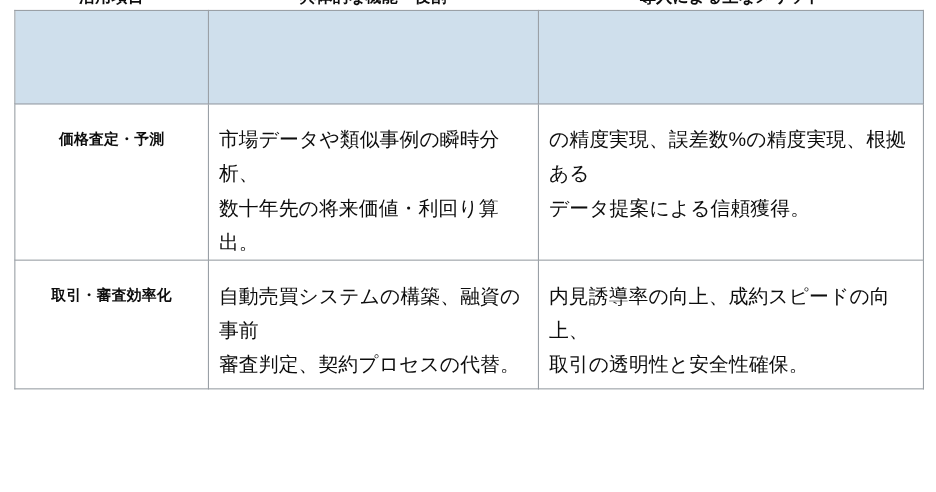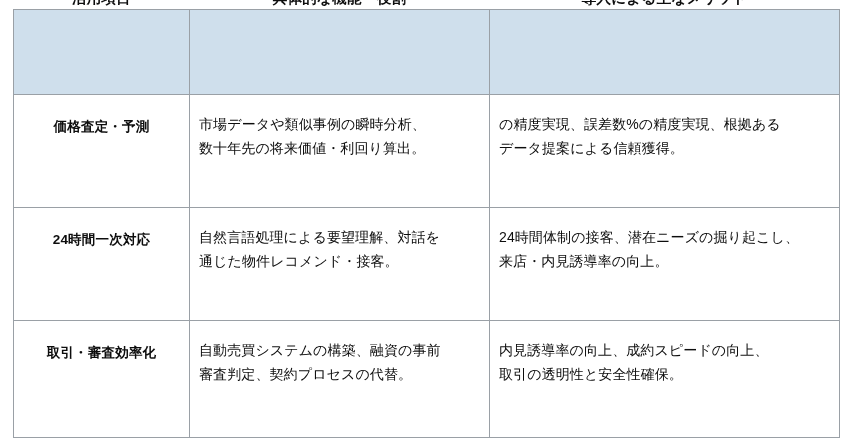--- a/index.html
+++ b/index.html
@@ -62,21 +62,21 @@
     font-size: 13.5px;
     font-weight: bold;
     letter-spacing: 0.2px;
   }
   td.rowhead .rh-inner {
     display: block;
     padding: 22px 6px 0 6px;
     line-height: 1.5;
   }
   td.cell {
-    font-size: 14px;
+    font-size: 18px;
     line-height: 1.72;
   }
   td.cell .cell-inner {
     display: block;
     padding: 17px 9px 0 9px;
     white-space: pre-line;
     letter-spacing: 0.1px;
   }
 </style>
 </head>
@@ -111,33 +111,20 @@
           <span class="cell-inner">市場データや類似事例の瞬時分析、
 数十年先の将来価値・利回り算出。</span>
         </td>
         <td class="cell">
           <span class="cell-inner">の精度実現、誤差数%の精度実現、根拠ある
 データ提案による信頼獲得。</span>
         </td>
       </tr>
       <tr>
         <td class="rowhead">
-          <span class="rh-inner">24時間一次対応</span>
-        </td>
-        <td class="cell">
-          <span class="cell-inner">自然言語処理による要望理解、対話を
-通じた物件レコメンド・接客。</span>
-        </td>
-        <td class="cell">
-          <span class="cell-inner">24時間体制の接客、潜在ニーズの掘り起こし、
-来店・内見誘導率の向上。</span>
-        </td>
-      </tr>
-      <tr>
-        <td class="rowhead">
           <span class="rh-inner">取引・審査効率化</span>
         </td>
         <td class="cell">
           <span class="cell-inner">自動売買システムの構築、融資の事前
 審査判定、契約プロセスの代替。</span>
         </td>
         <td class="cell">
           <span class="cell-inner">内見誘導率の向上、成約スピードの向上、
 取引の透明性と安全性確保。</span>
         </td>

